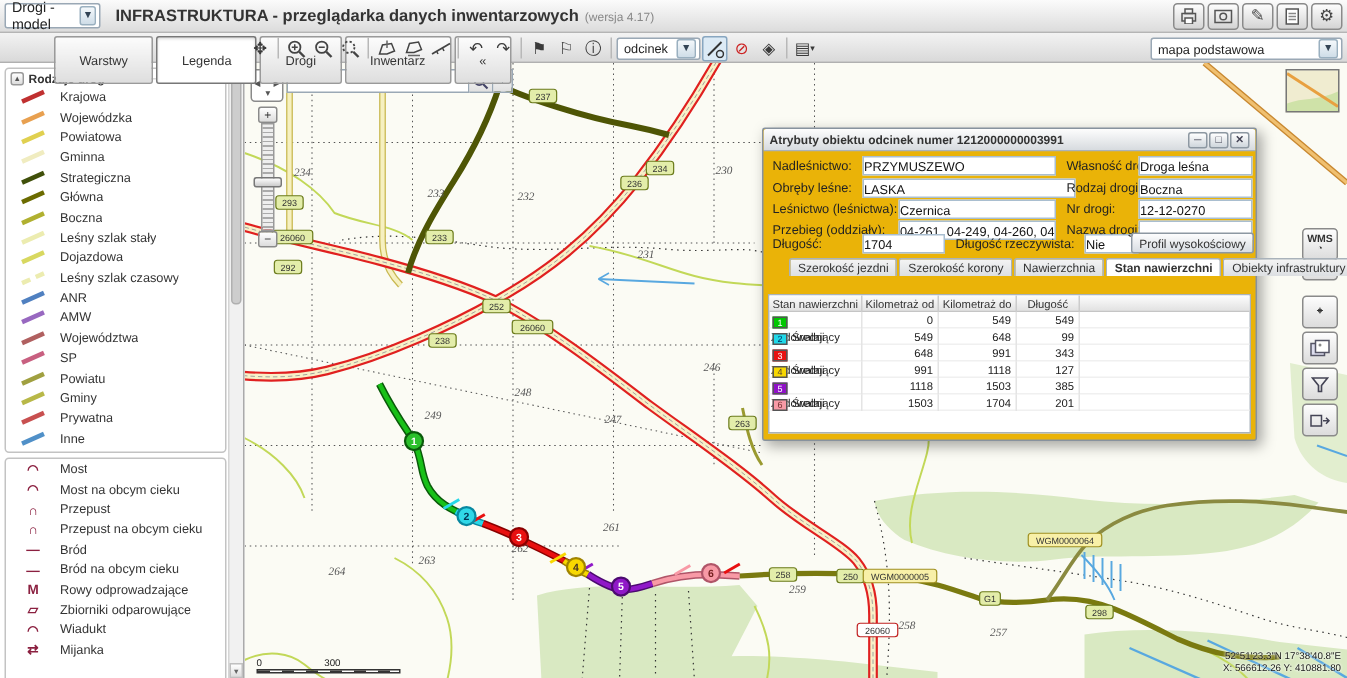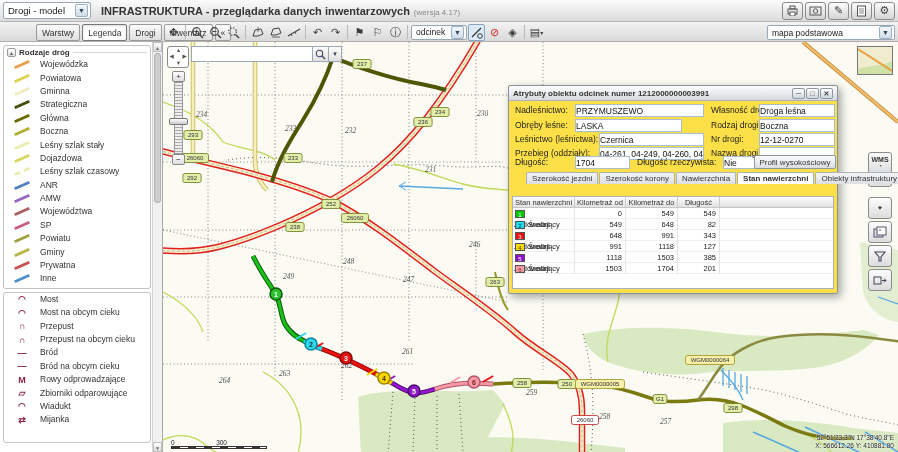--- a/index.html
+++ b/index.html
@@ -2,28 +2,28 @@
 <html><head>
 <meta charset="utf-8">
 <style>
 *{box-sizing:border-box;margin:0;padding:0}
 html,body{width:898px;height:452px}
 body{position:relative;font-family:"Liberation Sans",sans-serif;font-size:10px;background:#e8e8e8;overflow:hidden;color:#222}
 
 .topbar{position:absolute;left:0;top:0;width:898px;height:22px;background:linear-gradient(#fbfbfb,#dcdcdc);border-bottom:1px solid #b5b5b5;display:flex;align-items:center;padding:0 3px;z-index:30}
 .select{display:inline-flex;align-items:center;background:#fff;border:1px solid #9aa8b5;border-radius:2px;height:17px;padding:0 2px 0 4px;font-size:9.5px}
 .select .arr{margin-left:auto;width:13px;height:13px;background:linear-gradient(#f4f8fb,#cfdde8);border:1px solid #9ab0c0;border-radius:2px;font-size:7px;line-height:12px;text-align:center;color:#345}
-.model{width:88px}
+.model{width:64px}
 .apptitle{margin-left:10px;font-size:11px;font-weight:bold;color:#333}
 .ver{font-size:8px;color:#888;font-weight:normal;margin-left:4px}
 .wintools{margin-left:auto;display:flex;gap:2px}
 .wbtn2{width:21px;height:18px;border:1px solid #8a8a8a;border-radius:3px;background:linear-gradient(#fdfdfd,#d4d4d4);display:flex;align-items:center;justify-content:center;font-size:11px;color:#444}
 .subbar{position:absolute;left:0;top:22px;width:898px;height:20px;background:linear-gradient(#f3f3f3,#d9d9d9);border-bottom:1px solid #b0b0b0;display:flex;align-items:center;z-index:30}
 .ptabs{position:absolute;left:36px;top:2px;display:flex;gap:2px}
-.ptab{height:17px;border:1px solid #9a9a9a;border-radius:2px;background:linear-gradient(#fcfcfc,#dedede);font-size:8.5px;padding:1px 5px;color:#333}
+.ptab{height:32px;border:1px solid #9a9a9a;border-radius:2px;background:linear-gradient(#fcfcfc,#dedede);font-size:8.5px;padding:1px 16px;color:#333}
 .ptab.active{background:#fff;border-color:#777;box-shadow:inset 0 1px 2px rgba(0,0,0,.15)}
 .maptools{position:absolute;left:165px;top:1px;display:flex;align-items:center;gap:1px;height:18px}
 .mtb{width:17px;height:17px;display:flex;align-items:center;justify-content:center;font-size:11px;color:#3a3a3a;border:1px solid transparent;border-radius:2px}
 .mtb svg{display:block}
 .mtb.pressed{border-color:#88a6c0;background:#dceaf5}
 .tsep{width:1px;height:14px;background:#b8b8b8;margin:0 2px}
 .featsel{width:56px;height:15px;font-size:8.5px}
 .basemap{position:absolute;right:3px;top:3px;width:128px;height:15px;font-size:8.5px}
 
 .sidebar{position:absolute;left:0;top:42px;width:163px;height:410px;background:#fff;border-right:1px solid #aaa;overflow:hidden;z-index:20}
@@ -53,21 +53,21 @@
 .sbtn.arr2{width:13px;font-size:6px;color:#345}
 .overview{position:absolute;right:5px;top:4px;width:36px;height:29px;border:1px solid #777;background:#f3efd8;z-index:5;overflow:hidden}
 .rtools{position:absolute;right:5px;top:110px;width:26px;display:flex;flex-direction:column;align-items:center;gap:2px;z-index:5}
 .rbtn{width:24px;height:22px;border:1px solid #8a8a8a;border-radius:3px;background:linear-gradient(#fdfdfd,#dcdcdc);display:flex;align-items:center;justify-content:center;font-size:7px;font-weight:bold;color:#333;flex-direction:column;line-height:6px}
 .rbtn.small{height:11px;font-size:6px}
 .scalebar{position:absolute;left:8px;bottom:3px;z-index:5;font-size:6.5px;color:#222}
 .sb-labels{display:flex;width:96px;justify-content:space-between;padding-right:40px}
 .sb-bar{width:96px;height:3px;border:1px solid #333;background:repeating-linear-gradient(90deg,#333 0 8px,#fff 8px 16px)}
 .coords{position:absolute;right:4px;bottom:2px;text-align:right;font-size:6.5px;line-height:8px;color:#1a1a1a;z-index:5;text-shadow:0 0 2px #fff,0 0 2px #fff}
 
-.dlg{position:absolute;left:508px;top:85px;width:330px;height:209px;background:#fde047;border:1px solid #87929e;box-shadow:3px 3px 9px rgba(0,0,0,.35);z-index:40;border-radius:2px}
+.dlg{position:absolute;left:508px;top:85px;width:330px;height:209px;background:#eab308;border:1px solid #87929e;box-shadow:3px 3px 9px rgba(0,0,0,.35);z-index:40;border-radius:2px}
 .dlg-title{height:15px;background:linear-gradient(#fdfdfd,#d7dbdf);border-bottom:1px solid #aab2ba;display:flex;align-items:center;padding:0 4px;font-size:8px;font-weight:bold;color:#333;border-radius:2px 2px 0 0}
 .winbtns{margin-left:auto;display:flex;gap:1px}
 .wbtn{width:13px;height:11px;border:1px solid #8d98a2;background:linear-gradient(#fff,#cfd6dc);font-size:7px;line-height:9px;text-align:center;border-radius:2px;color:#445}
 .sect{height:13px;display:flex;align-items:center;padding:0 4px;font-weight:bold;font-size:8px;color:#223;border:1px solid #c8cfd6;background:linear-gradient(#fafbfc,#e6eaee);margin:1px 2px}
 .sectbtn{margin-left:auto;width:10px;height:9px;border:1px solid #99a;border-radius:2px;background:#eef;font-size:5px;line-height:8px;text-align:center;color:#556}
 .form{position:relative;height:68px;margin:1px 2px}
 .flabel{position:absolute;font-size:8.5px;color:#222;line-height:13px;white-space:nowrap}
 .fld{position:absolute;height:13px;border:1px solid #a9bed0;background:#fff;font-size:8.5px;padding:0 0;font-family:"Liberation Sans",sans-serif;color:#111}
 .profbtn{position:absolute;height:14px;border:1px solid #8d98a2;border-radius:2px;background:linear-gradient(#fdfdfd,#d8dde2);font-size:8px;color:#333;font-family:"Liberation Sans",sans-serif}
 .dtabs{display:flex;gap:1px;padding:0 17px;height:13px;align-items:flex-end}
@@ -203,20 +203,24 @@
 </div>
 
 <div class="sidebar">
   <div class="group">
     <div class="ghead">
       <span class="gbtn">▲</span>
       <span>Rodzaje dróg</span>
         <span class="gline"></span>
     </div>
     <div>
+        <div class="litem">
+          <span class="sw" style="border-top-color: rgb(192, 48, 48);"></span>
+          <span class="llab">Krajowa</span>
+        </div>
         <div class="litem">
           <span class="sw" style="border-top-color: rgb(232, 160, 80);"></span>
           <span class="llab">Wojewódzka</span>
         </div>
         <div class="litem">
           <span class="sw" style="border-top-color: rgb(224, 208, 80);"></span>
           <span class="llab">Powiatowa</span>
         </div>
         <div class="litem">
           <span class="sw" style="border-top-color: rgb(240, 236, 192);"></span>
@@ -641,21 +645,21 @@
     <span class="winbtns">
       <span class="wbtn">─</span>
       <span class="wbtn">□</span>
       <span class="wbtn">✕</span>
     </span>
   </div>
   <div class="form">
     <span class="flabel" style="left:4px;top:2px">Nadleśnictwo:</span>
     <input class="fld" style="left: 64px; top: 2px; width: 129px;" value="PRZYMUSZEWO">
     <span class="flabel" style="left:4px;top:17px">Obręby leśne:</span>
-    <input class="fld" style="left: 64px; top: 17px; width: 107px;" value="LASKA">
+    <input class="fld" style="left: 64px; top: 17px; width: 142px;" value="LASKA">
     <span class="flabel" style="left:4px;top:31px">Leśnictwo (leśnictwa):</span>
     <input class="fld" style="left: 88px; top: 31px; width: 105px;" value="Czernica">
     <span class="flabel" style="left:4px;top:45px">Przebieg (oddziały):</span>
     <input class="fld" style="left: 88px; top: 45px; width: 105px;" value="04-261, 04-249, 04-260, 04-259, 04-250, 04-263,">
     <span class="flabel" style="left:4px;top:54px;top:54px"></span>
     <span class="flabel" style="left:4px;top:54px">Długość:</span>
     <input class="fld" style="left: 64px; top: 54px; width: 55px;" value="1704">
     <span class="flabel" style="left:126px;top:54px">Długość rzeczywista:</span>
     <input class="fld" style="left: 212px; top: 54px; width: 36px;" value="Nie">
     <span class="flabel" style="left:200px;top:2px">Własność drogi:</span>
@@ -687,21 +691,21 @@
         <div class="trow">
           <span class="tc c1"><span class="swb" style="background: rgb(0, 200, 0); color: rgb(255, 255, 255);">1</span>Zadowalający</span>
           <span class="tc num c2">0</span>
           <span class="tc num c3">549</span>
           <span class="tc num c4">549</span>
         </div>
         <div class="trow">
           <span class="tc c1"><span class="swb" style="background: rgb(32, 216, 232); color: rgb(0, 51, 102);">2</span>Średni</span>
           <span class="tc num c2">549</span>
           <span class="tc num c3">648</span>
-          <span class="tc num c4">82</span>
+          <span class="tc num c4">99</span>
         </div>
         <div class="trow">
           <span class="tc c1"><span class="swb" style="background: rgb(232, 16, 16); color: rgb(255, 255, 255);">3</span>Zadowalający</span>
           <span class="tc num c2">648</span>
           <span class="tc num c3">991</span>
           <span class="tc num c4">343</span>
         </div>
         <div class="trow">
           <span class="tc c1"><span class="swb" style="background: rgb(248, 216, 0); color: rgb(85, 68, 51);">4</span>Średni</span>
           <span class="tc num c2">991</span>

